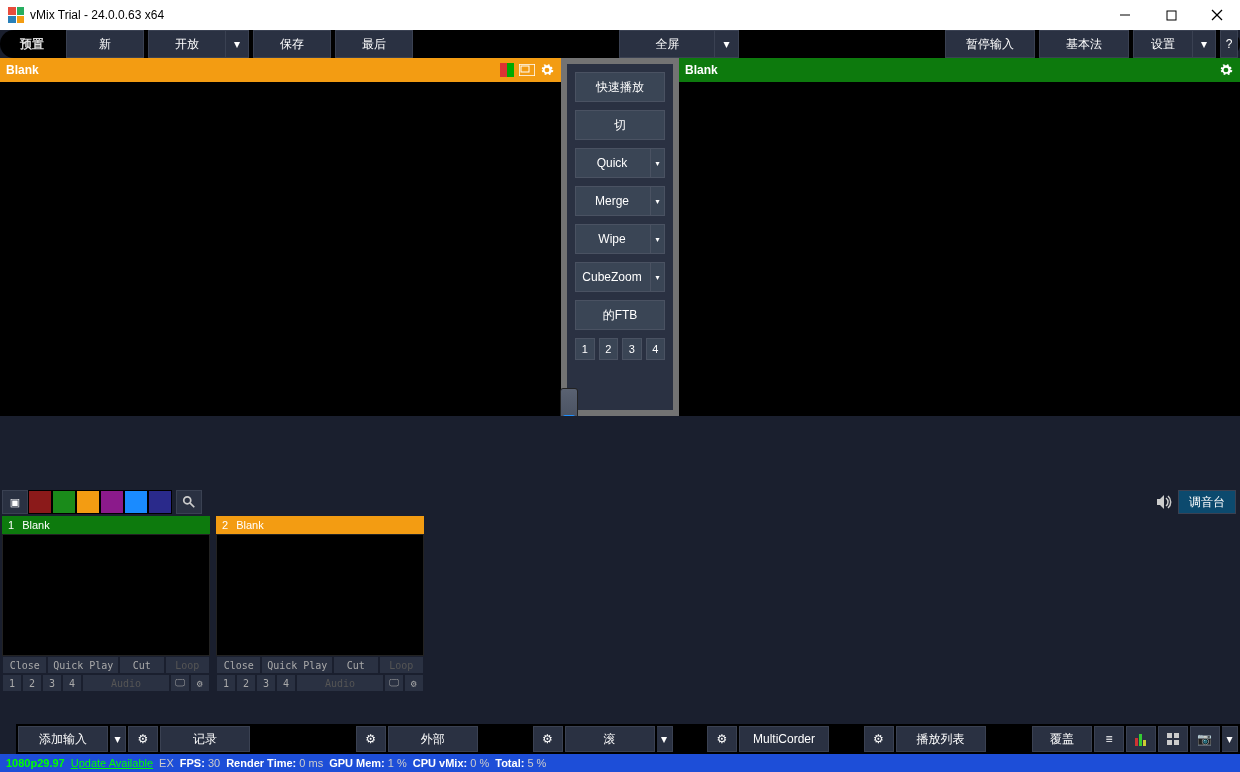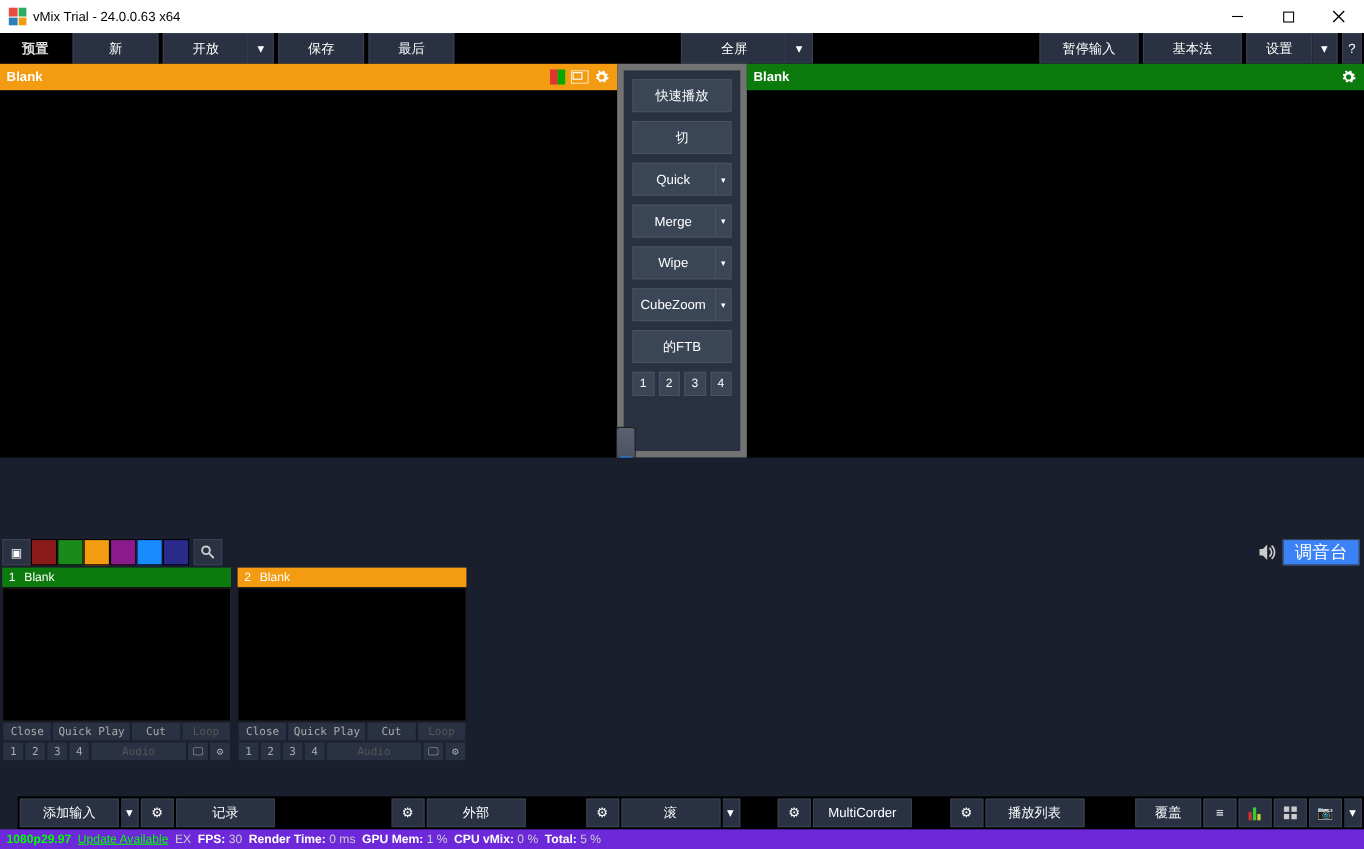--- a/index.html
+++ b/index.html
@@ -8,21 +8,21 @@
 
 .titlebar { height: 30px; background: #fff; display: flex; align-items: center; padding-left: 8px; position: relative; }
 .titlebar-logo { width: 16px; height: 16px; display: grid; grid-template-columns: 1fr 1fr; grid-template-rows: 1fr 1fr; gap: 1px; margin-right: 6px; }
 .titlebar-logo span:nth-child(1){background:#e74c3c;} .titlebar-logo span:nth-child(2){background:#27ae60;}
 .titlebar-logo span:nth-child(3){background:#2980b9;} .titlebar-logo span:nth-child(4){background:#f39c12;}
 .titlebar-title { color: #000; font-size: 12px; }
 .win-controls { position: absolute; right: 0; top: 0; display: flex; }
 .win-btn { width: 46px; height: 30px; display: flex; align-items: center; justify-content: center; color: #000; cursor: pointer; font-size: 14px; }
 
 
-.toolbar { height: 28px; background: #000; display: flex; align-items: stretch; padding: 0 2px; gap: 4px; }
+.toolbar { height: 28px; background: #000; display: flex; align-items: stretch; padding: 0 2px; gap: 4px; border-radius: 14px; }
 .tb-btn { background: #2a3142; color: #fff; border: 1px solid #3a4152; font-size: 12px; display: flex; align-items: center; justify-content: center; cursor: pointer; padding: 0 8px; min-width: 78px; }
 .tb-btn.small { min-width: 18px; padding: 0; }
 .tb-btn.dd { min-width: 14px; border-left: none; }
 .tb-spacer { flex: 1; }
 .tb-label { background: transparent; border: none; color: #ddd; font-weight: bold; min-width: 60px; }
 
 
 .main { display: flex; height: 358px; background: #000; position: relative; }
 .preview-pane, .output-pane { flex: 1; background: #000; position: relative; }
 .pane-header { height: 24px; display: flex; align-items: center; padding: 0 6px; font-size: 12px; font-weight: bold; }
@@ -46,21 +46,21 @@
 
 .mid-strip { height: 74px; background: #1a1f2e; position:relative;}
 
 
 .filter-row { height: 24px; background:#1a1f2e; display:flex; align-items:stretch; padding-left:2px; padding-right:4px;}
 .filter-btn { width:26px; border:1px solid #3a4152; background:#2a3142; cursor:pointer; font-size:11px; display:flex; align-items:center; justify-content:center;}
 .color-sw { width:24px; border:1px solid #000; cursor:pointer; }
 .search-btn { width:26px; border:1px solid #3a4152; background:#2a3142; margin-left:4px; cursor:pointer; display:flex;align-items:center;justify-content:center;}
 .filter-spacer{flex:1;}
 .audio-ind{width:28px;display:flex;align-items:center;justify-content:center;cursor:pointer;}
-.mixer-label{font-size:16px; padding:0 10px; display:flex; align-items:center; background:#3b82f6; border:1px solid #3a4152; cursor:pointer;}
+.mixer-label{font-size:12px; padding:0 10px; display:flex; align-items:center; background:#0c4a6e; border:1px solid #3a4152; cursor:pointer;}
 
 
 .inputs-row { display:flex; gap:6px; padding:2px; background:#1a1f2e; height:180px;}
 .input-tile { width:208px; display:flex; flex-direction:column; }
 .input-hdr { height:18px; font-size:11px; font-family:monospace; display:flex; align-items:center; padding:0 6px; gap:8px;}
 .input-hdr.active { background:#0d7a0d; }
 .input-hdr.preview { background:#f39c12; }
 .input-preview { flex:1; background:#000; border:1px solid #222;}
 .input-ctrls { display:flex; flex-direction:column; }
 .input-ctrls-row { display:flex; height:18px; }
@@ -69,21 +69,21 @@
 .ctrl-btn.sm{flex:0 0 20px;}
 
 
 .bottom-bar { position:absolute; bottom:18px; left:16px; right:0; height:30px; background:#000; display:flex; align-items:stretch; gap:2px; padding:2px;}
 .bb-btn { background:#2a3142; border:1px solid #3a4152; color:#fff; font-size:12px; display:flex; align-items:center; justify-content:center; cursor:pointer; padding:0 10px;}
 .bb-btn.icon{padding:0;width:30px;}
 .bb-btn.dd{width:16px;padding:0;border-left:none;}
 .bb-btn.wide{min-width:90px;}
 
 
-.status-bar { position:absolute; bottom:0; left:0; right:0; height:18px; background:#6d28d9; display:flex; align-items:center; font-size:11px; padding:0 6px; gap:6px;}
+.status-bar { position:absolute; bottom:0; left:0; right:0; height:18px; background:#1d4ed8; display:flex; align-items:center; font-size:11px; padding:0 6px; gap:6px;}
 .st-green{color:#0f0;font-weight:bold;}
 .st-link{color:#0f0;text-decoration:underline;cursor:pointer;}
 .st-item{color:#ccc;}
 .st-item b{color:#fff;}
 
 svg { display:block; }
 </style>
 </head>
 <body>
 

